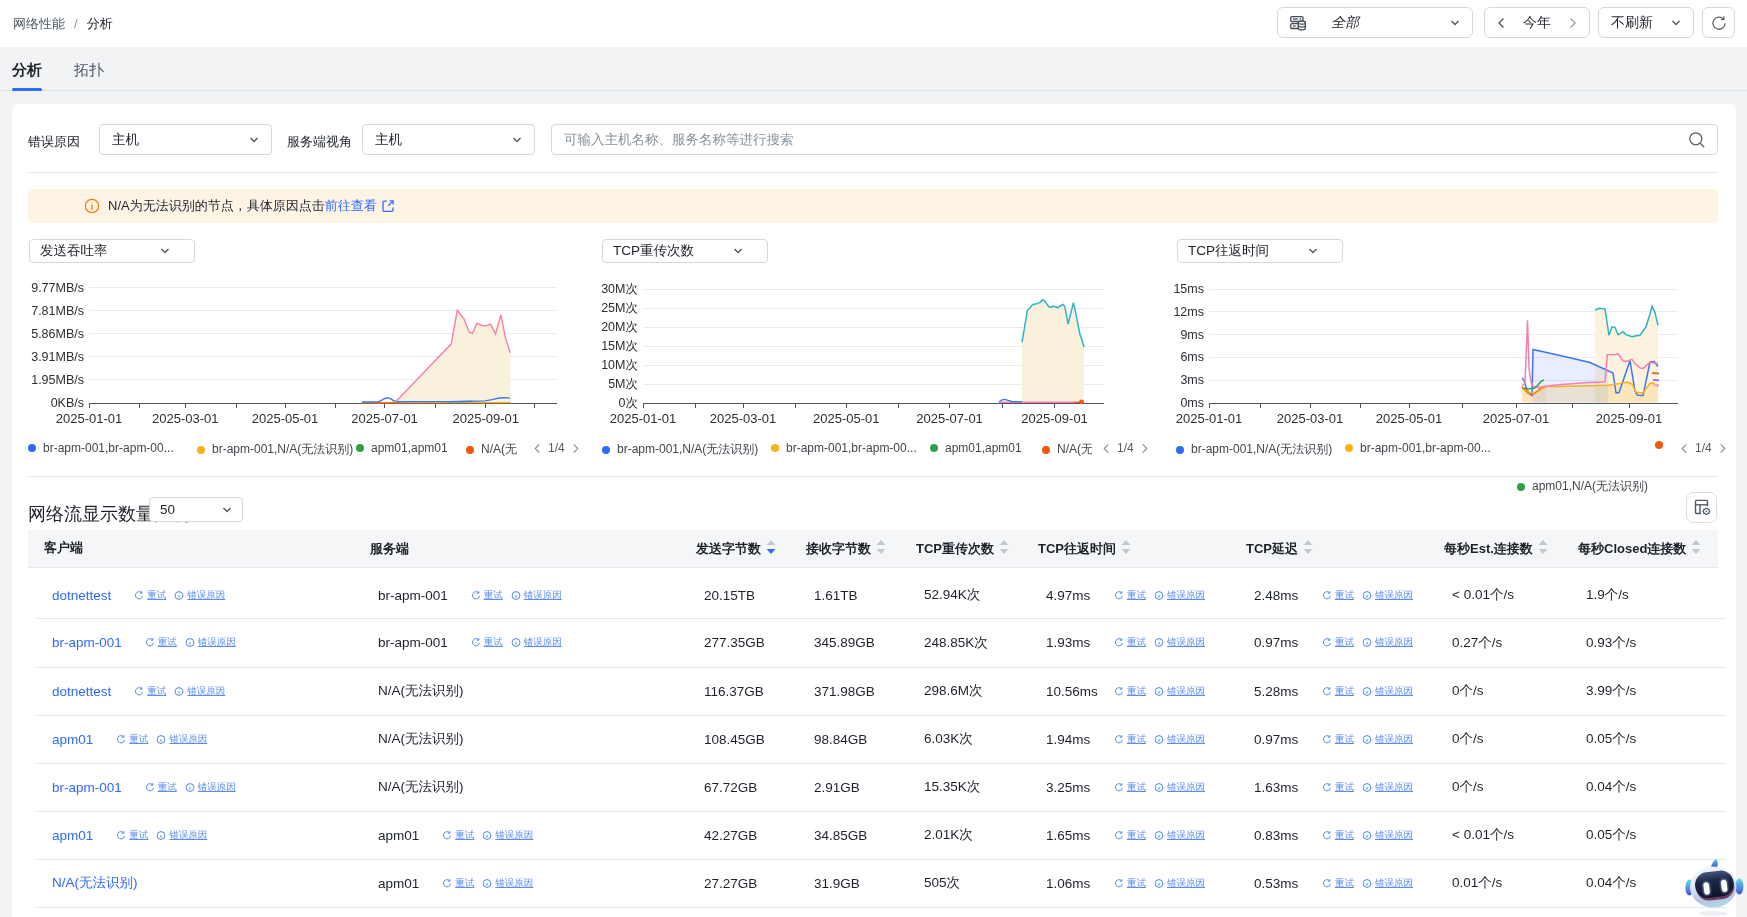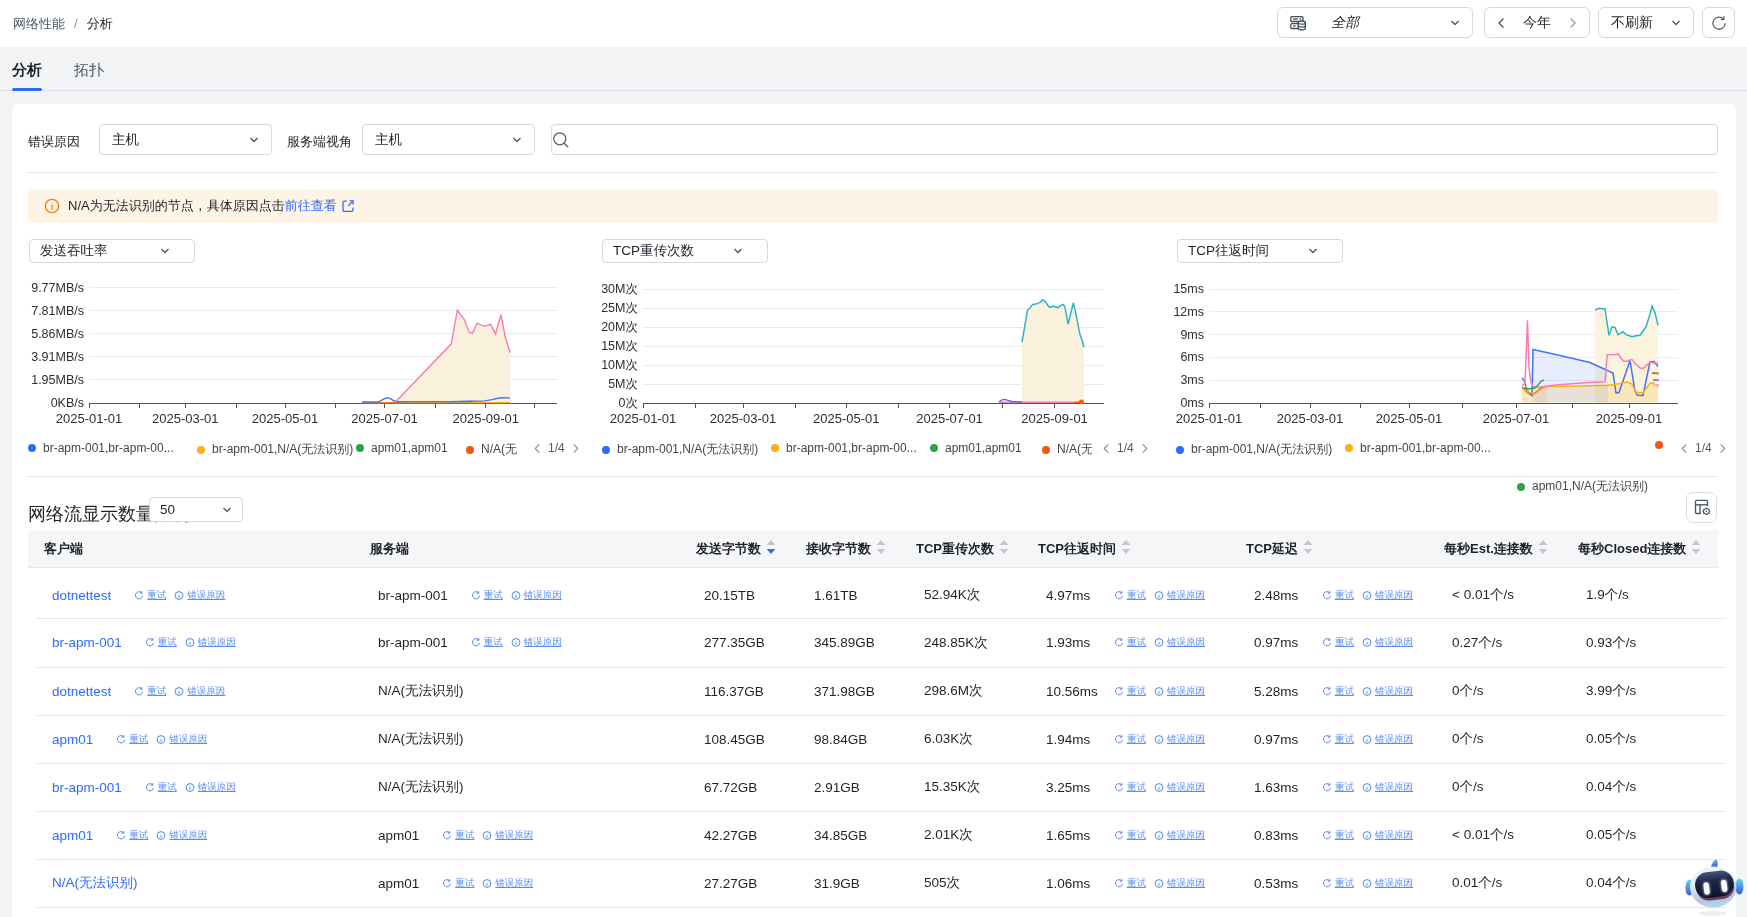--- a/index.html
+++ b/index.html
@@ -15,21 +15,21 @@
 .tab1{left:12px;top:61px;font-size:15px;font-weight:bold;color:#1d2129;}
 .tab2{left:74px;top:61px;font-size:15px;color:#4e5969;}
 .tabline{left:12px;top:88px;width:30px;height:3px;background:#2f6aff;border-radius:2px;}
 .card{left:12px;top:104px;width:1724px;height:813px;background:#fff;border-radius:6px 6px 0 0;}
 .flabel{font-size:13px;color:#1d2129;top:133px;}
 .sel{background:#fff;border:1px solid #d5d8de;border-radius:4px;display:flex;align-items:center;justify-content:space-between;font-size:13.5px;color:#1d2129;}
 .chev{width:10px;height:10px;flex:none;}
 .search{left:551px;top:124px;width:1167px;height:31px;border:1px solid #d5d8de;border-radius:4px;background:#fff;display:flex;align-items:center;}
 .ph{color:#86909c;font-size:13.5px;margin-left:12px;flex:1;}
 .hr1{height:1px;background:#e5e6eb;left:28px;width:1690px;}
-.alert{left:28px;top:189px;width:1690px;height:34px;background:#fdf4e6;border-radius:4px;display:flex;align-items:center;font-size:13px;color:#1d2129;}
+.alert{left:28px;top:189px;width:1690px;height:34px;background:#fdf4e6;border-radius:4px;display:flex;align-items:center;font-size:13px;color:#1d2129;padding-left:40px;}
 .alert a{color:#2f6aff;text-decoration:none;}
 .csel{height:24px;width:166px;top:239px;padding:0 24px 0 10px;}
 .legend{top:441px;height:16px;font-size:12px;color:#42464d;}
 .li{position:absolute;display:flex;align-items:center;white-space:nowrap;overflow:hidden;}
 .dot{width:8px;height:8px;border-radius:50%;margin-right:7px;flex:none;}
 .pager{position:absolute;display:flex;align-items:center;color:#565c64;font-size:12px;}
 .limlabel{left:28px;top:502px;font-size:18px;}
 .thead{left:28px;top:530px;width:1690px;height:38px;background:#f5f6f8;border-bottom:1px solid #e6e8eb;}
 .th{position:absolute;top:0;height:38px;line-height:38px;font-size:13px;font-weight:bold;color:#1d2129;white-space:nowrap;}
 .sorts{display:inline-block;vertical-align:-1px;margin-left:5px;}
@@ -106,20 +106,21 @@
     </svg>
   </div>
 <div class="abs flabel" style="left:287px;">服务端视角</div>
 <div class="abs sel" style="left:362px;top:124px;width:173px;height:31px;padding:0 12px;">
     <span>主机</span>
     <svg class="chev" viewBox="0 0 10 10" fill="none" stroke="#4e5969" stroke-width="1.4">
       <path d="M1.5 3 L5 6.6 L8.5 3"></path>
     </svg>
   </div>
 <div class="abs search">
+  <span class="ph">可输入主机名称、服务名称等进行搜索</span>
   <svg width="18" height="18" viewBox="0 0 18 18" fill="none" stroke="#596067" stroke-width="1.3" style="margin-right:11px;">
       <circle cx="7.8" cy="7.8" r="6"></circle>
       <line x1="12.3" y1="12.3" x2="16.2" y2="16.2"></line>
     </svg>
 </div>
 <div class="abs hr1" style="top:172px;"></div>
 
 <div class="abs alert">
   <svg width="16" height="16" viewBox="0 0 16 16" style="margin:0 8px 0 16px;" fill="none" stroke="#f77e0b" stroke-width="1.3">
     <circle cx="8" cy="8" r="6.6"></circle>
@@ -369,21 +370,21 @@
         <path d="M5,0 L9.4,5 L0.6,5 Z" fill="#c2c7d0"></path>
         <path d="M0.6,9 L9.4,9 L5,14 Z" fill="#c2c7d0"></path>
       </g>
 <g id="sgb">
         <path d="M5,0 L9.4,5 L0.6,5 Z" fill="#c2c7d0"></path>
         <path d="M0.6,9 L9.4,9 L5,14 Z" fill="#2f6aff"></path>
       </g>
 </defs>
   </svg>
 <div class="abs thead">
-  <span class="th" style="left:16px;">客户端</span>
+  <span class="th" style="left:16px;font-family:Liberation Mono, monospace;">客户端</span>
   <span class="th" style="left:342px;">服务端</span>
   <span class="th" style="left:668px;">发送字节数<svg class="sorts" width="10" height="14" viewBox="0 0 10 14">
         <use href="#sgb"></use>
       </svg></span>
   <span class="th" style="left:778px;">接收字节数<svg class="sorts" width="10" height="14" viewBox="0 0 10 14">
         <use href="#sg"></use>
       </svg></span>
   <span class="th" style="left:888px;">TCP重传次数<svg class="sorts" width="10" height="14" viewBox="0 0 10 14">
         <use href="#sg"></use>
       </svg></span>

